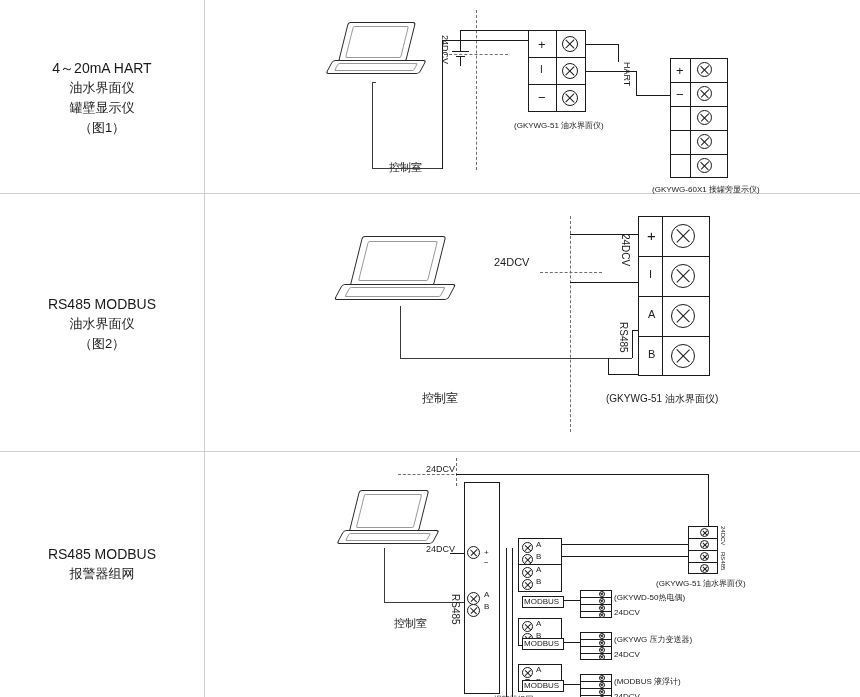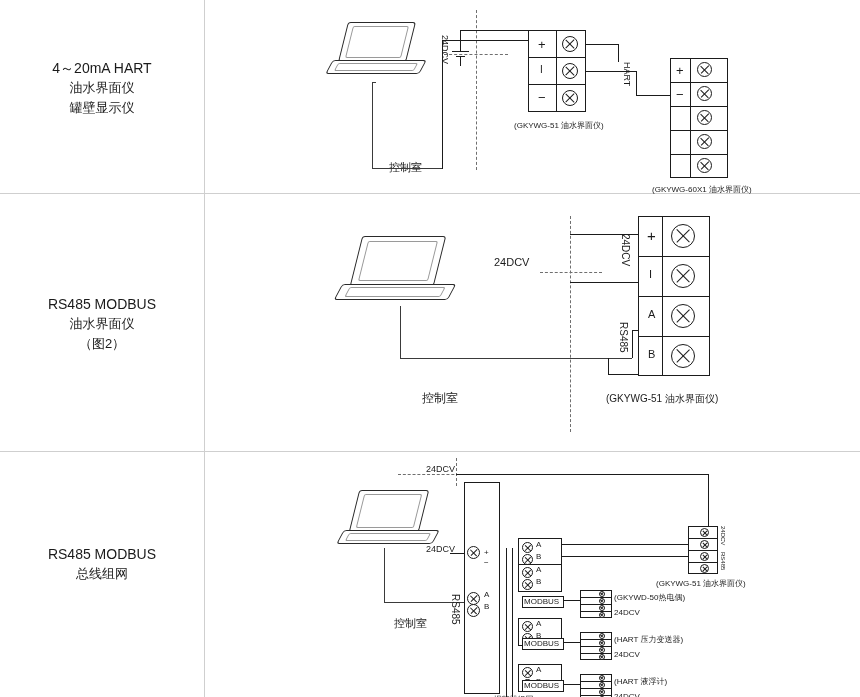--- a/index.html
+++ b/index.html
@@ -49,20 +49,21 @@
 
 <div id="page">
 
   <div class="row" id="row1">
     <div class="vline"></div>
 
     <div class="label" style="top:58px;">
       <div class="big">4～20mA HART</div>
       <div>油水界面仪</div>
       <div>罐壁显示仪</div>
+      <div>（图1）</div>
     </div>
 
     <div class="canvas">
 
       <div class="laptop" style="left:125px;top:22px;width:90px;height:62px;">
         <div class="lid" style="left:14px;top:0;width:66px;height:38px;transform:skewX(-14deg);"></div>
         <div class="lidin" style="left:20px;top:4px;width:54px;height:30px;transform:skewX(-14deg);"></div>
         <div class="base" style="left:0px;top:38px;width:92px;height:12px;transform:skewX(-28deg);"></div>
         <div class="basein" style="left:7px;top:41px;width:78px;height:6px;transform:skewX(-28deg);"></div>
       </div>
@@ -112,21 +113,21 @@
       <div class="h" style="left:466px;top:130px;width:58px;"></div>
       <div class="h" style="left:466px;top:154px;width:58px;"></div>
       <div class="v" style="left:486px;top:58px;height:120px;"></div>
       <div class="plus" style="left:472px;top:64px;">+</div>
       <div class="plus" style="left:472px;top:88px;">−</div>
       <div class="screw" style="left:493px;top:62px;width:15px;height:15px;"></div>
       <div class="screw" style="left:493px;top:86px;width:15px;height:15px;"></div>
       <div class="screw" style="left:493px;top:110px;width:15px;height:15px;"></div>
       <div class="screw" style="left:493px;top:134px;width:15px;height:15px;"></div>
       <div class="screw" style="left:493px;top:158px;width:15px;height:15px;"></div>
-      <div class="cap" style="left:448px;top:184px;">(GKYWG-60X1 油水界面仪)</div>
+      <div class="cap" style="left:448px;top:184px;">(GKYWG-60X1 接罐旁显示仪)</div>
     </div>
   </div>
 
   <div class="row" id="row2">
     <div class="vline"></div>
 
     <div class="label" style="top:100px;">
       <div class="big">RS485 MODBUS</div>
       <div>油水界面仪</div>
       <div>（图2）</div>
@@ -176,21 +177,21 @@
 
       <div class="cap10" style="left:402px;top:198px;">(GKYWG-51 油水界面仪)</div>
     </div>
   </div>
 
   <div class="row" id="row3">
     <div class="vline"></div>
 
     <div class="label" style="top:92px;">
       <div class="big">RS485 MODBUS</div>
-      <div>总线组网</div>
+      <div>报警器组网</div>
     </div>
 
     <div class="canvas">
 
       <div class="laptop" style="left:136px;top:38px;width:92px;height:64px;">
         <div class="lid" style="left:14px;top:0;width:68px;height:40px;transform:skewX(-14deg);"></div>
         <div class="lidin" style="left:20px;top:4px;width:56px;height:32px;transform:skewX(-14deg);"></div>
         <div class="base" style="left:0px;top:40px;width:94px;height:12px;transform:skewX(-28deg);"></div>
         <div class="basein" style="left:7px;top:43px;width:80px;height:6px;transform:skewX(-28deg);"></div>
       </div>
@@ -271,37 +272,37 @@
       <div class="cap" style="left:320px;top:187px;">MODBUS</div>
       <div class="h" style="left:360px;top:190px;width:16px;"></div>
       <div class="box" style="left:376px;top:180px;width:32px;height:28px;"></div>
       <div class="h" style="left:376px;top:187px;width:32px;"></div>
       <div class="h" style="left:376px;top:194px;width:32px;"></div>
       <div class="h" style="left:376px;top:201px;width:32px;"></div>
       <div class="screw" style="left:395px;top:181px;width:6px;height:6px;"></div>
       <div class="screw" style="left:395px;top:188px;width:6px;height:6px;"></div>
       <div class="screw" style="left:395px;top:195px;width:6px;height:6px;"></div>
       <div class="screw" style="left:395px;top:202px;width:6px;height:6px;"></div>
-      <div class="cap" style="left:410px;top:182px;">(HART 压力变送器)</div>
+      <div class="cap" style="left:410px;top:182px;">(GKYWG 压力变送器)</div>
       <div class="cap" style="left:410px;top:198px;">24DCV</div>
 
       <div class="box" style="left:314px;top:212px;width:44px;height:28px;"></div>
       <div class="screw" style="left:318px;top:215px;width:11px;height:11px;"></div>
       <div class="screw" style="left:318px;top:227px;width:11px;height:11px;"></div>
       <div class="cap" style="left:332px;top:213px;">A</div>
       <div class="cap" style="left:332px;top:225px;">B</div>
       <div class="box" style="left:318px;top:228px;width:42px;height:12px;"></div>
       <div class="cap" style="left:320px;top:229px;">MODBUS</div>
       <div class="h" style="left:360px;top:232px;width:16px;"></div>
       <div class="box" style="left:376px;top:222px;width:32px;height:28px;"></div>
       <div class="h" style="left:376px;top:229px;width:32px;"></div>
       <div class="h" style="left:376px;top:236px;width:32px;"></div>
       <div class="h" style="left:376px;top:243px;width:32px;"></div>
       <div class="screw" style="left:395px;top:223px;width:6px;height:6px;"></div>
       <div class="screw" style="left:395px;top:230px;width:6px;height:6px;"></div>
       <div class="screw" style="left:395px;top:237px;width:6px;height:6px;"></div>
       <div class="screw" style="left:395px;top:244px;width:6px;height:6px;"></div>
-      <div class="cap" style="left:410px;top:224px;">(HART 液浮计)</div>
+      <div class="cap" style="left:410px;top:224px;">(MODBUS 液浮计)</div>
       <div class="cap" style="left:410px;top:240px;">24DCV</div>
     </div>
   </div>
 
 </div>
 
 </body></html>

